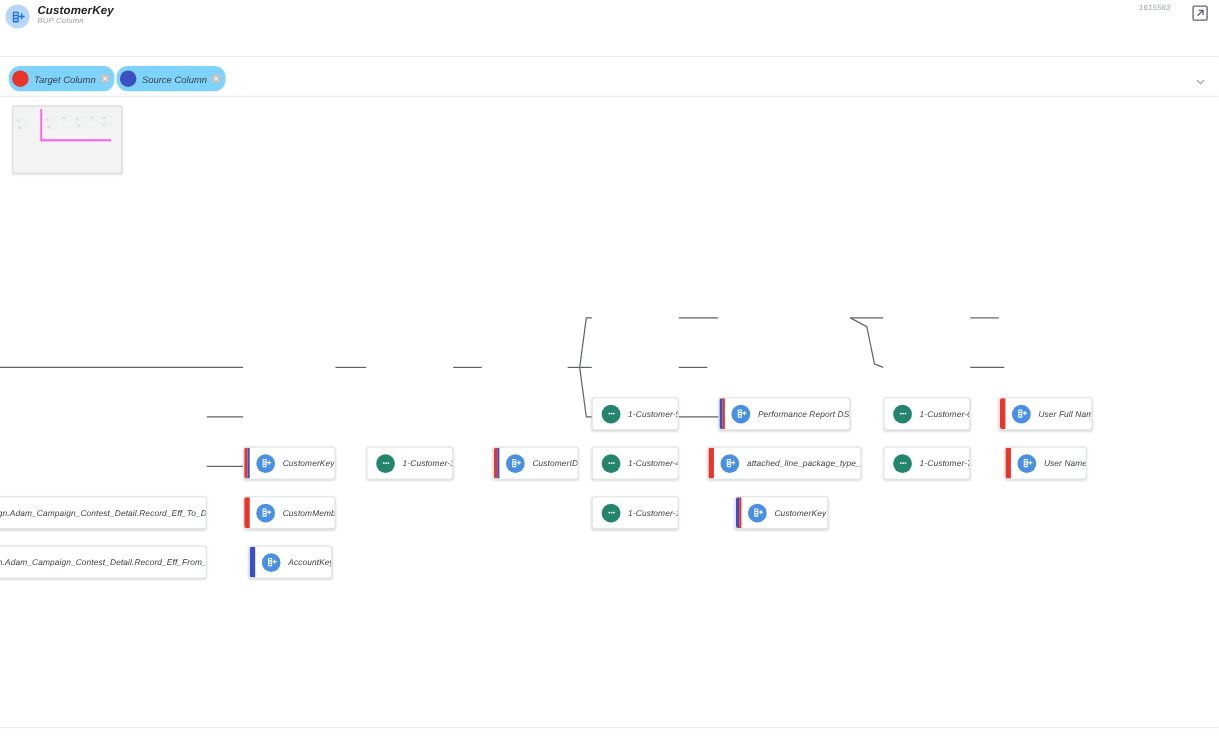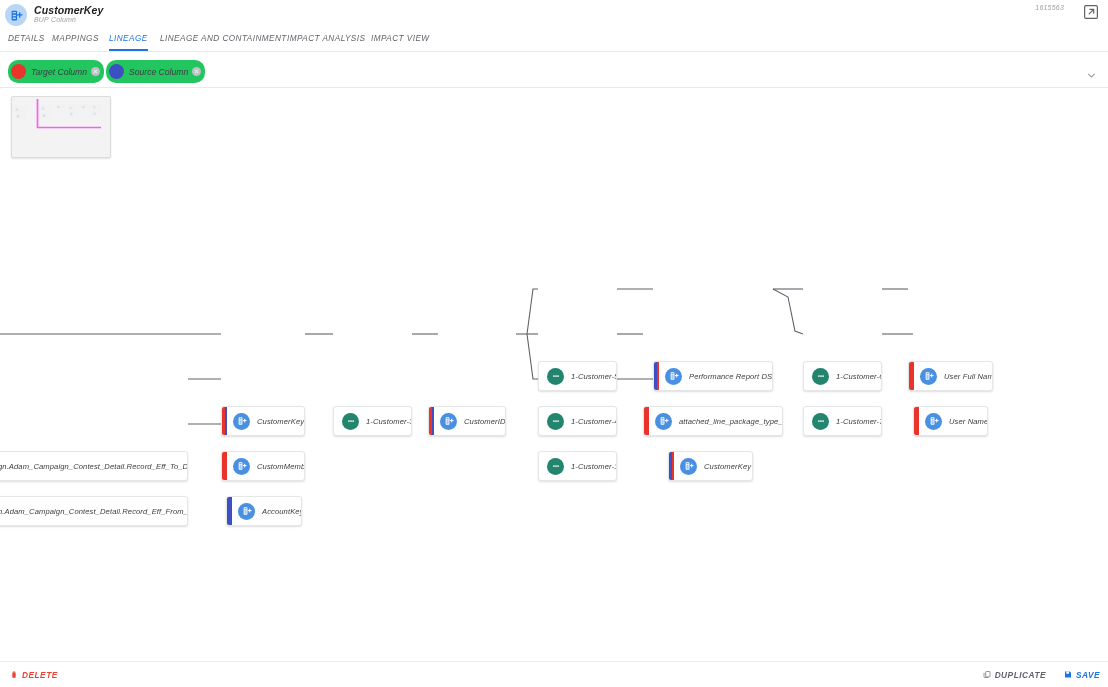--- a/index.html
+++ b/index.html
@@ -33,21 +33,21 @@
   }
   .tab.active { color: #1a73e8; }
   .tab.active::after {
     content:""; position:absolute; left:0; right:0; bottom:0; height:2px; background:#1a73e8;
   }
   .tabs-rule { position:absolute; left:0; top:51px; width:1108px; height:1px; background:#e8eaed; }
 
   
   .filterbar { position:absolute; left:0; top:52px; width:1108px; height:35px; background:#fff; }
   .chip {
-    position:absolute; top:8px; height:23px; border-radius:10px; background:#22c55e;
+    position:absolute; top:8px; height:23px; border-radius:10px; background:#7dd3fc;
     display:flex; align-items:center; padding:0 4px 0 3px; cursor:pointer;
   }
   .chip-dot { width:15px; height:15px; border-radius:50%; flex:0 0 auto; }
   .chip-label { font-size:8.6px; color:#3c4043; margin:0 4px 0 5px; white-space:nowrap; }
   .chip-x {
     width:9px; height:9px; border-radius:50%; background:#bdc1c6; position:relative; flex:0 0 auto;
   }
   .chip-x::before, .chip-x::after {
     content:""; position:absolute; left:2px; top:4px; width:5px; height:1px; background:#f1f3f4;
   }
@@ -116,28 +116,20 @@
     <div class="hdr-sub">BUP Column</div>
     <div class="hdr-id">1615563</div>
     <div class="hdr-ext">
       <svg width="18" height="18" viewBox="0 0 24 24" fill="none" stroke="#5f6368" stroke-width="1.6">
         <rect x="3.5" y="3.5" width="17" height="17" rx="1.6"></rect>
         <path d="M9.5 14.5L15.5 8.5M10.6 8.5h5v5" stroke-linecap="round" stroke-linejoin="round"></path>
       </svg>
     </div>
   </div>
 
-  <div class="tabs">
-    <div class="tab" style="left:8px">DETAILS</div>
-    <div class="tab" style="left:52px">MAPPINGS</div>
-    <div class="tab active" style="left:109px">LINEAGE</div>
-    <div class="tab" style="left:160px">LINEAGE AND CONTAINMENT</div>
-    <div class="tab" style="left:287px">IMPACT ANALYSIS</div>
-    <div class="tab" style="left:371px">IMPACT VIEW</div>
-  </div>
   <div class="tabs-rule"></div>
 
   <div class="filterbar">
     <div class="chip" style="left:8px">
       <span class="chip-dot" style="background:#e8342a"></span>
       <span class="chip-label">Target Column</span>
       <span class="chip-x"></span>
     </div>
     <div class="chip" style="left:106px">
       <span class="chip-dot" style="background:#3d50c3"></span>
@@ -275,21 +267,21 @@
       <span class="node-ico green">
         <svg width="10" height="10" viewBox="0 0 24 24">
             <circle cx="7" cy="12" r="2.1" fill="#fff"></circle>
             <circle cx="12" cy="12" r="2.1" fill="#fff"></circle>
             <circle cx="17" cy="12" r="2.1" fill="#fff"></circle>
           </svg>
       </span>
       <span class="node-label">1-Customer-3</span>
     </div>
 
-    <div class="node barred" style="left:428px; top:318px; width:78px;">
+    <div class="node barred" style="left:448px; top:318px; width:78px;">
       <span class="acc">
           <i style="background:#e8342a"></i>
           <i style="background:#3d50c3"></i>
         </span>
       <span class="node-ico blue">
         <svg width="10" height="10" viewBox="0 0 24 24">
             <rect x="4" y="3" width="9" height="18" rx="1.6" fill="#fff"></rect>
             <rect x="5.8" y="5.4" width="5.4" height="2.4" rx=".5" fill="#4a90e2"></rect>
             <rect x="5.8" y="10.6" width="5.4" height="2.4" rx=".5" fill="#4a90e2"></rect>
             <rect x="5.8" y="15.8" width="5.4" height="2.4" rx=".5" fill="#4a90e2"></rect>
@@ -431,41 +423,14 @@
             <rect x="5.8" y="10.6" width="5.4" height="2.4" rx=".5" fill="#4a90e2"></rect>
             <rect x="5.8" y="15.8" width="5.4" height="2.4" rx=".5" fill="#4a90e2"></rect>
             <path d="M18.5 7.5v7M15 11h7" stroke="#fff" stroke-width="2.4" stroke-linecap="round"></path>
           </svg>
       </span>
       <span class="node-label">User Name</span>
     </div>
 
   </div>
 
-  <div class="footer">
-    <div class="fbtn delete">
-      <span class="gl">
-        <svg width="8" height="9" viewBox="0 0 24 24" fill="#ea4335">
-            <path d="M7 6h10v14a2 2 0 0 1-2 2H9a2 2 0 0 1-2-2V6zM9 3h6l1 2H8l1-2z"></path>
-          </svg>
-      </span>
-      <span>DELETE</span>
-    </div>
-    <div class="fbtn dup">
-      <span class="gl">
-        <svg width="8" height="9" viewBox="0 0 24 24" fill="none" stroke="#5f6368" stroke-width="2">
-            <rect x="8" y="3" width="13" height="16" rx="2"></rect>
-            <path d="M16 21H5a2 2 0 0 1-2-2V7"></path>
-          </svg>
-      </span>
-      <span>DUPLICATE</span>
-    </div>
-    <div class="fbtn save">
-      <span class="gl">
-        <svg width="8" height="9" viewBox="0 0 24 24" fill="#1a73e8">
-            <path d="M3 3h14l4 4v14H3V3zm4 1v6h8V4H7zm1 11h8v5H8v-5z"></path>
-          </svg>
-      </span>
-      <span>SAVE</span>
-    </div>
-  </div>
 
 </div>
 
 </body></html>

